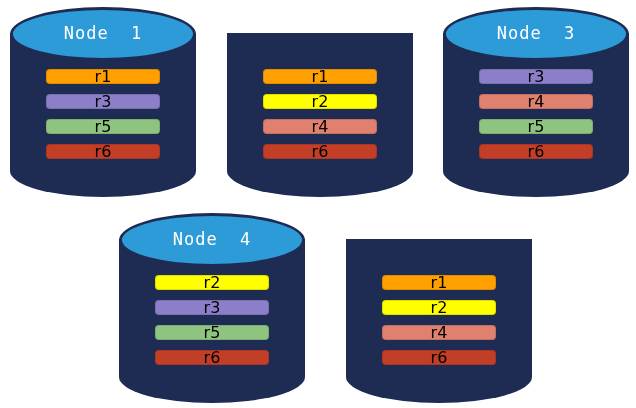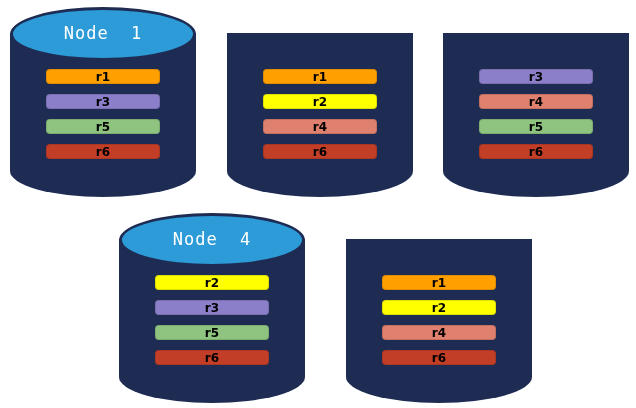--- a/index.html
+++ b/index.html
@@ -63,22 +63,22 @@
   .bar {
     height: 15px;
     border-radius: 4px;
     display: flex;
     align-items: center;
     justify-content: center;
     box-shadow: inset 0 0 0 1px rgba(0,0,0,0.12);
   }
   .bar span {
     color: #000000;
-    font-weight: bold;
-    font-size: 12px;
+    font-weight: normal;
+    font-size: 16px;
     line-height: 1;
   }
 </style>
 </head>
 <body>
 
 <div class="canvas">
 
   <div class="cylinder" style="left:10px; top:7px;">
     <div class="cyl-side"></div>
@@ -114,20 +114,23 @@
           <span>r4</span>
         </div>
       <div class="bar" style="background: rgb(195, 62, 39);">
           <span>r6</span>
         </div>
     </div>
   </div>
 
   <div class="cylinder" style="left:443px; top:7px;">
     <div class="cyl-side"></div>
+    <div class="cyl-top">
+      <span class="node-title">Node  3</span>
+    </div>
     <div class="bars">
       <div class="bar" style="background: rgb(140, 127, 201);">
           <span>r3</span>
         </div>
       <div class="bar" style="background: rgb(224, 128, 111);">
           <span>r4</span>
         </div>
       <div class="bar" style="background: rgb(142, 196, 127);">
           <span>r5</span>
         </div>

